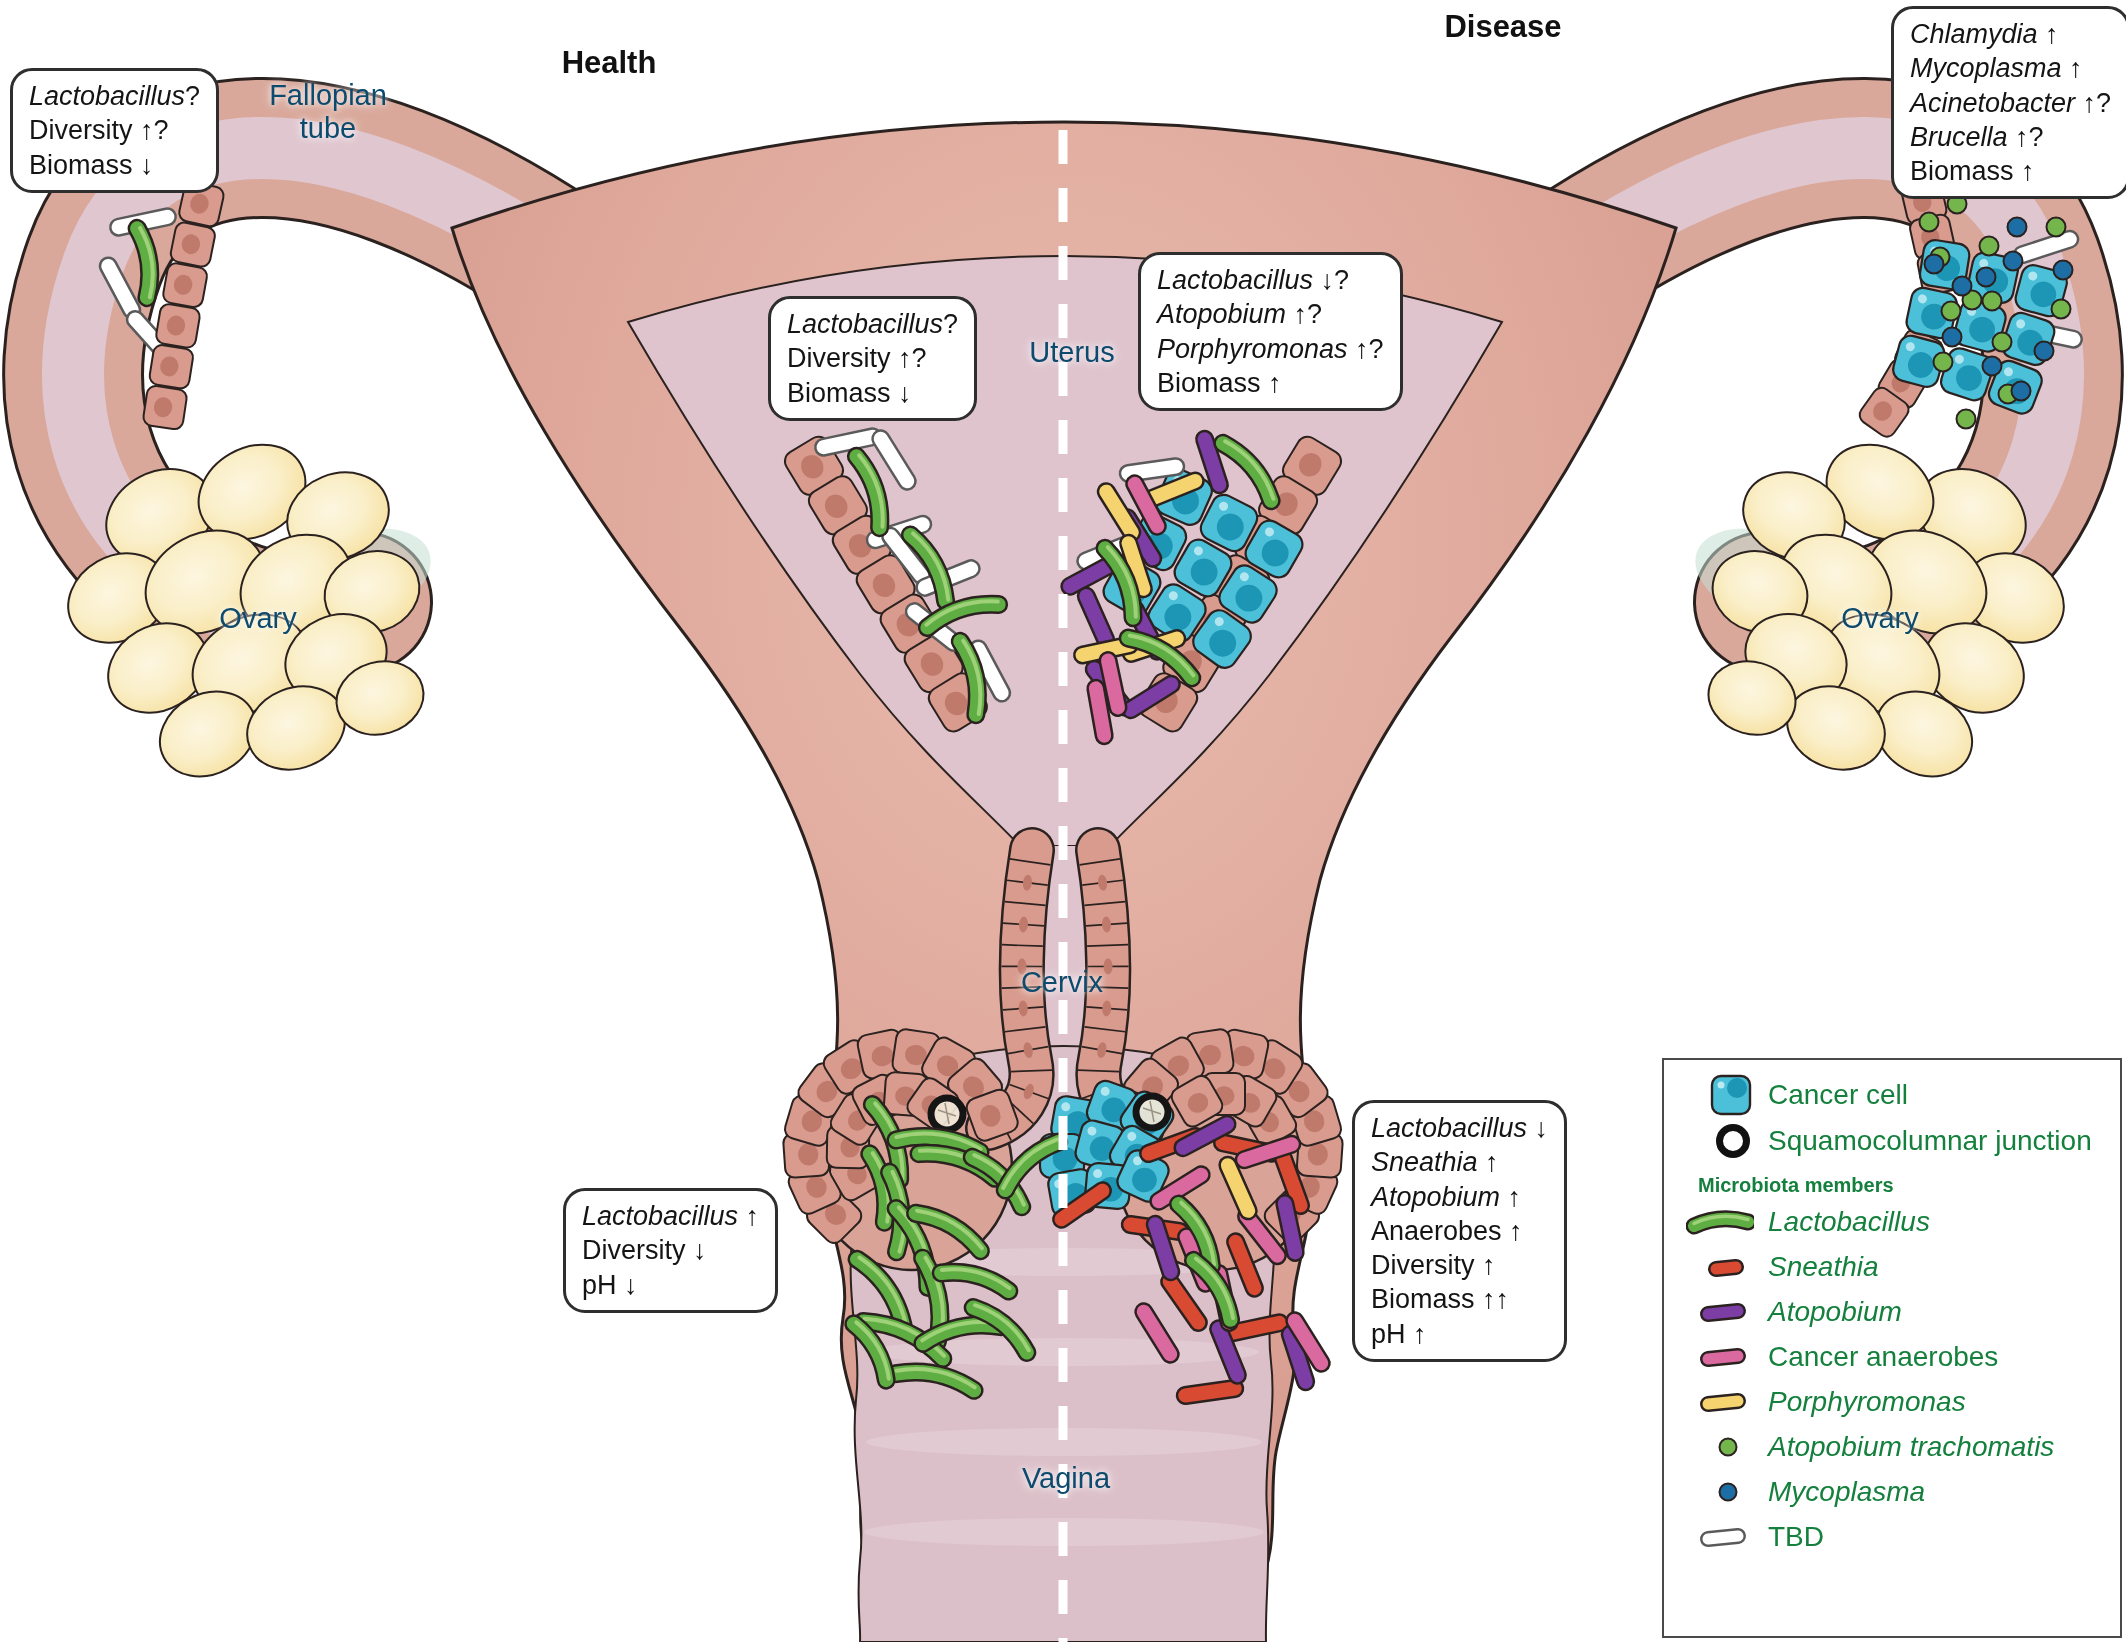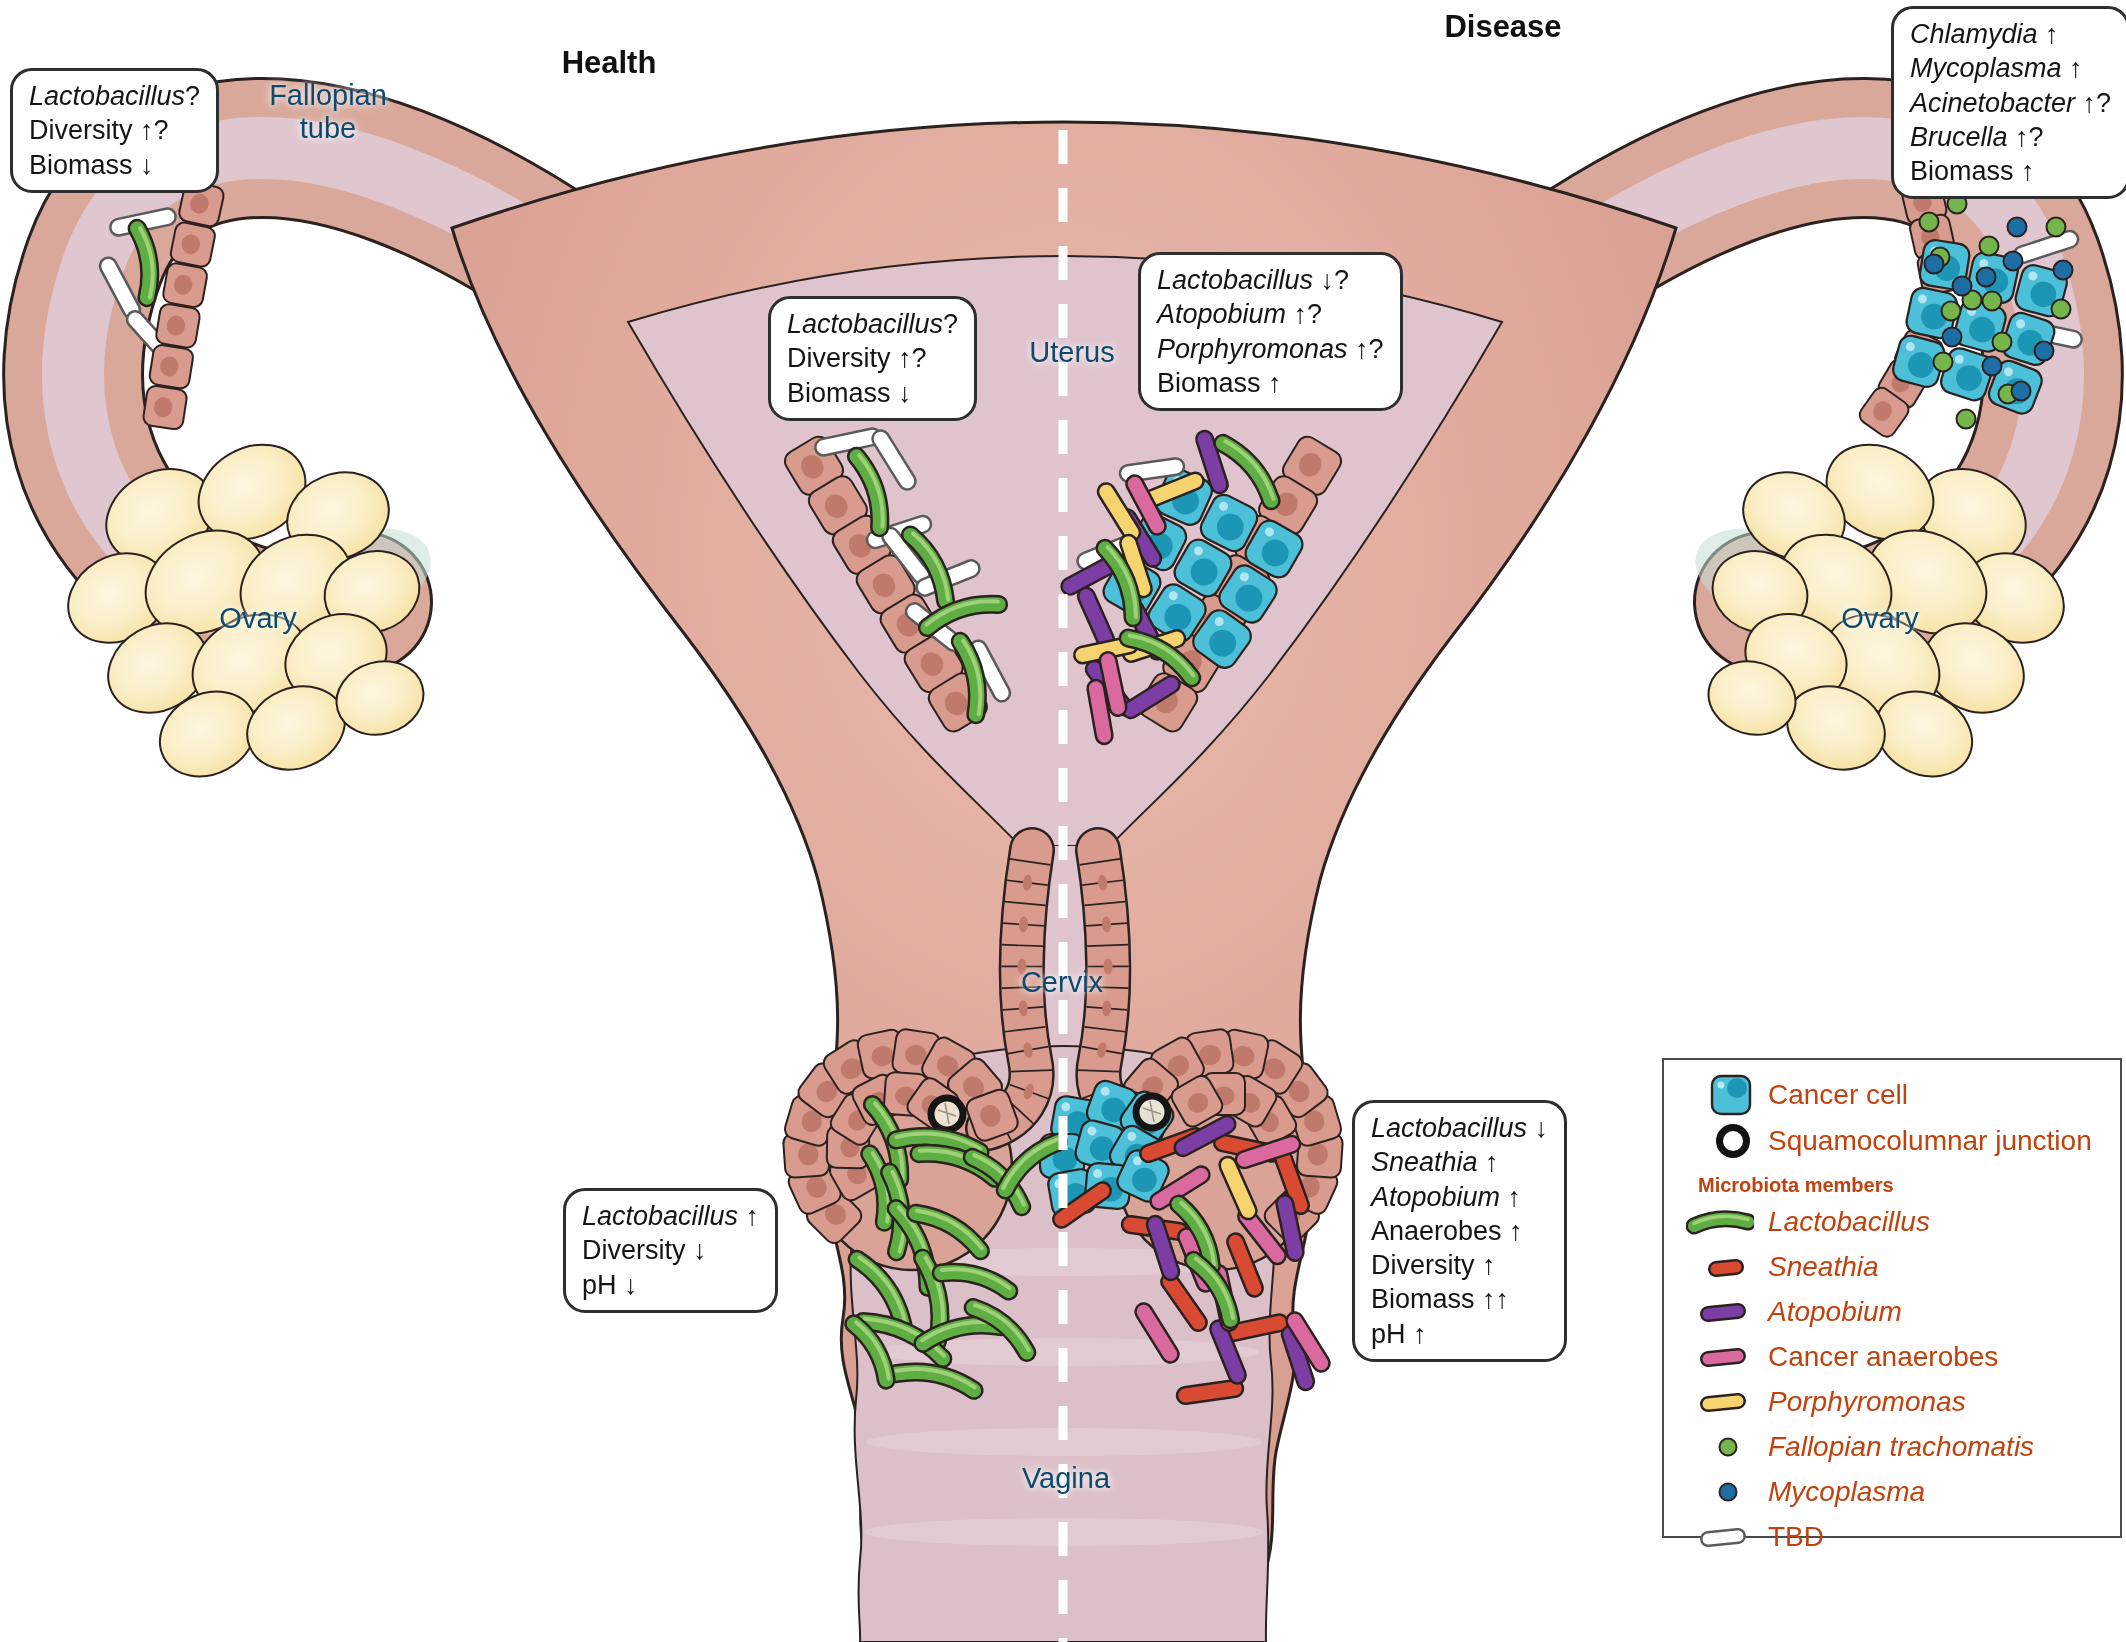--- a/index.html
+++ b/index.html
@@ -6,22 +6,22 @@
   #stage{position:relative;width:2126px;height:1642px;background:#ffffff;overflow:hidden;
          font-family:"Liberation Sans",sans-serif;}
   #art{position:absolute;left:0;top:0;}
   .lbl{position:absolute;transform:translate(-50%,-50%);font-size:29px;color:#0c4a6e;
        white-space:nowrap;text-shadow:0 0 6px rgba(255,255,255,.9),0 0 12px rgba(255,255,255,.7);}
   .lbl.wrap{white-space:normal;width:170px;text-align:center;line-height:1.15;}
   .hdr{font-weight:bold;font-size:31px;color:#111;}
   .ann{position:absolute;background:#ffffff;border:3px solid #2e2e2e;border-radius:22px;
        padding:8px 16px;font-size:27px;line-height:1.27;color:#141414;white-space:nowrap;}
   .ann .it{font-style:italic;}
-  .legend{position:absolute;left:1662px;top:1058px;width:460px;height:480px;background:#fff;
-          border:2px solid #4a4a4a;box-sizing:border-box;padding:12px 16px;font-size:28px;color:#c2410c;}
+  .legend{position:absolute;left:1662px;top:1058px;width:460px;height:580px;background:#fff;
+          border:2px solid #4a4a4a;box-sizing:border-box;padding:12px 16px;font-size:28px;color:#15803d;}
   .lrow{display:flex;align-items:center;height:46px;}
   .mrow{height:45px;}
   .licon{min-width:88px;display:flex;justify-content:flex-end;align-items:center;
          padding-right:14px;box-sizing:border-box;gap:6px;}
   .legend-title{font-weight:bold;font-size:20px;margin:10px 0 2px 18px;}
   .lit{font-style:italic;}
 </style>
 </head>
 <body>
 
@@ -1021,21 +1021,21 @@
             </svg>
           </span>
           <span class="lit">Porphyromonas</span>
         </div>
         <div class="lrow mrow">
           <span class="licon">
             <svg width="64" height="22">
               <circle cx="38" cy="11" r="8.5" fill="#74b64c" stroke="#2b2220" stroke-width="2"></circle>
             </svg>
           </span>
-          <span class="lit">Fallopian trachomatis</span>
+          <span class="lit">Atopobium trachomatis</span>
         </div>
         <div class="lrow mrow">
           <span class="licon">
             <svg width="64" height="22">
               <circle cx="38" cy="11" r="8.5" fill="#1e6ea6" stroke="#2b2220" stroke-width="2"></circle>
             </svg>
           </span>
           <span class="lit">Mycoplasma</span>
         </div>
         <div class="lrow mrow">

